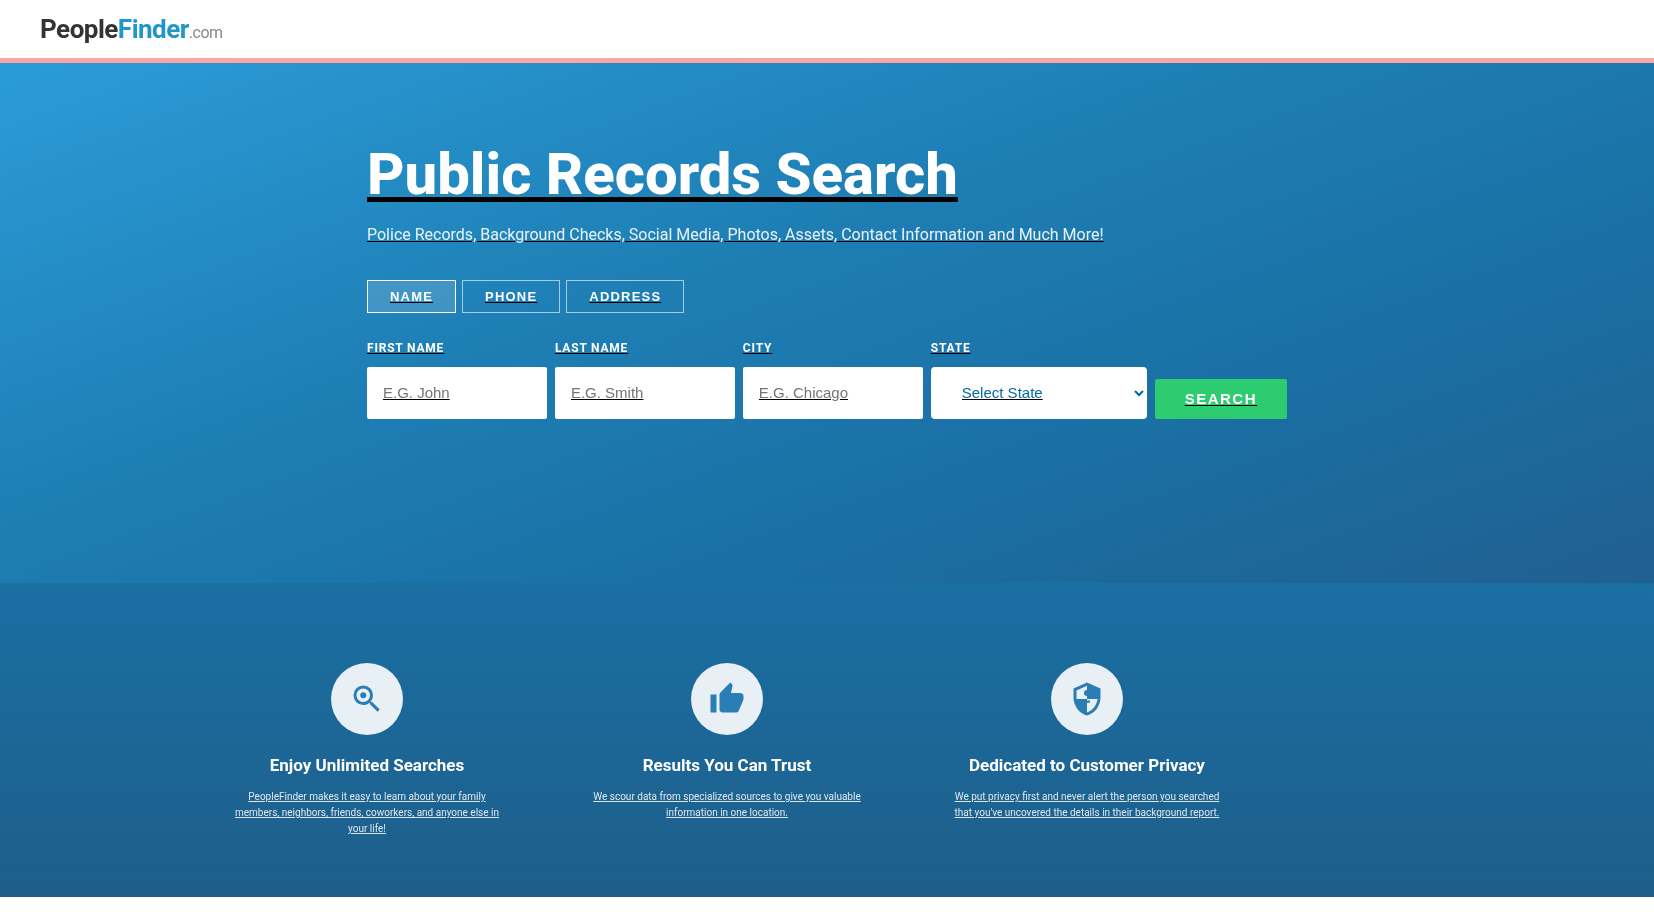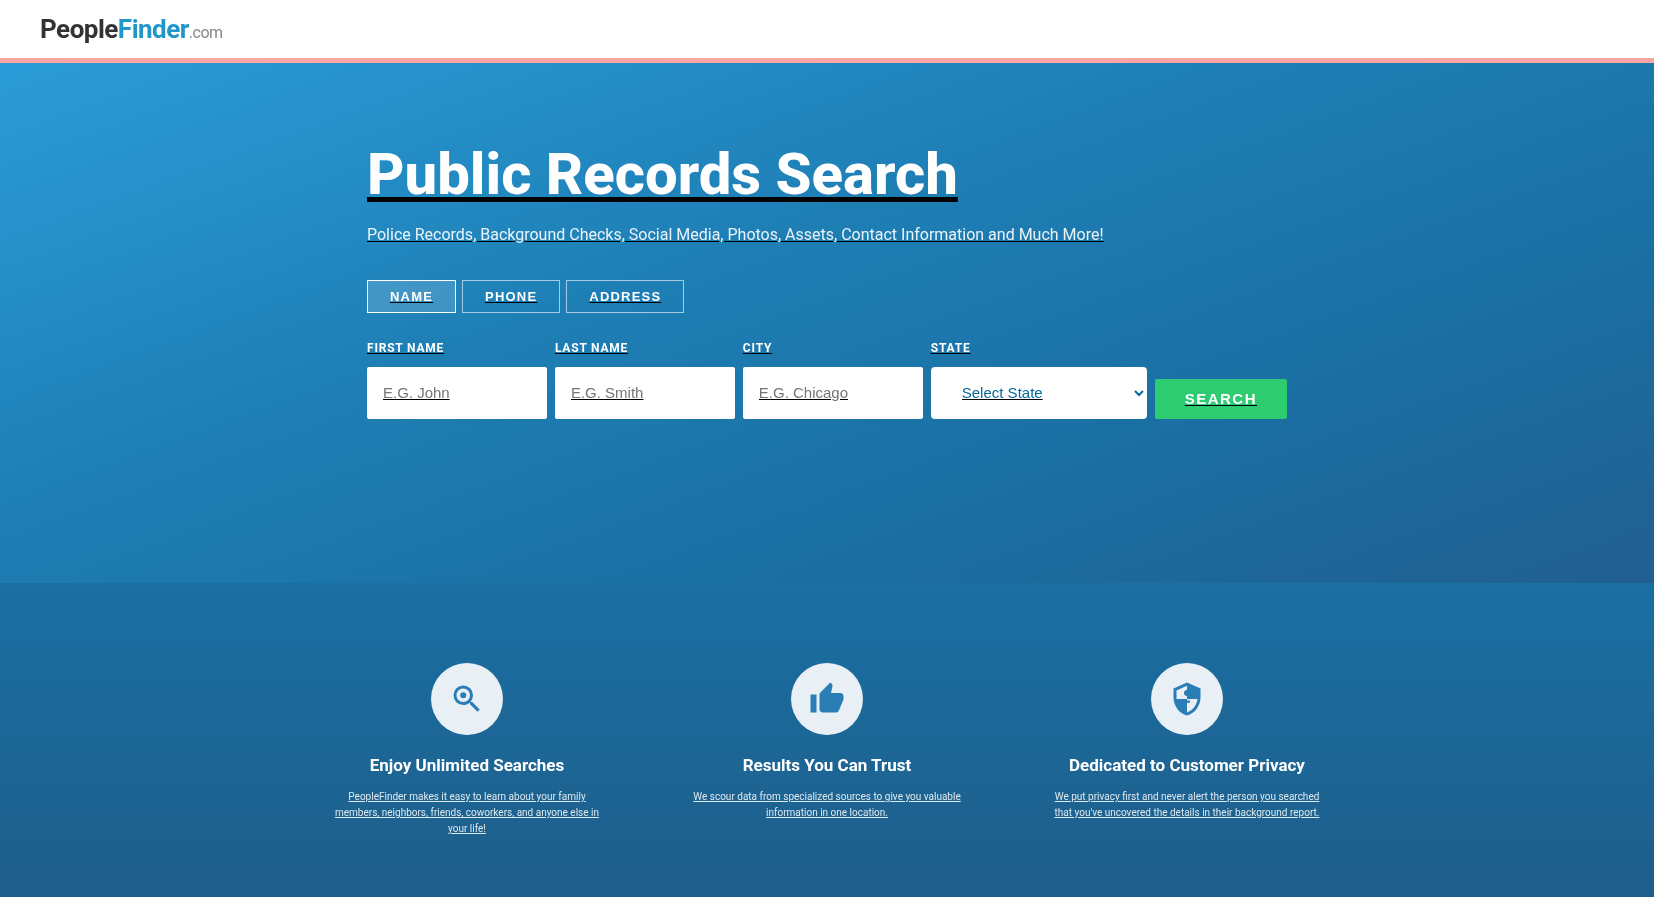--- a/index.html
+++ b/index.html
@@ -162,21 +162,21 @@
     
     #features {
       background: linear-gradient(180deg, #1a6fa3 0%, #1e5e8a 100%);
       padding: 80px 40px 60px;
     }
 
     .features-inner {
       max-width: 1200px;
       margin: 0 auto;
       display: flex;
-      justify-content: center;
+      justify-content: flex-start;
       gap: 80px;
     }
 
     .feature-item {
       display: flex;
       flex-direction: column;
       align-items: center;
       text-align: center;
       max-width: 280px;
     }

